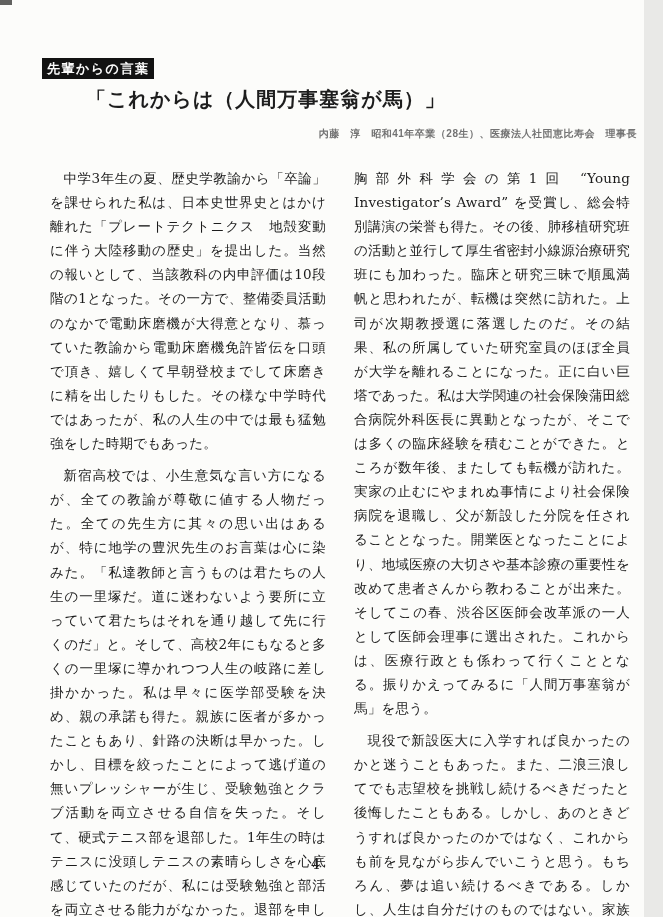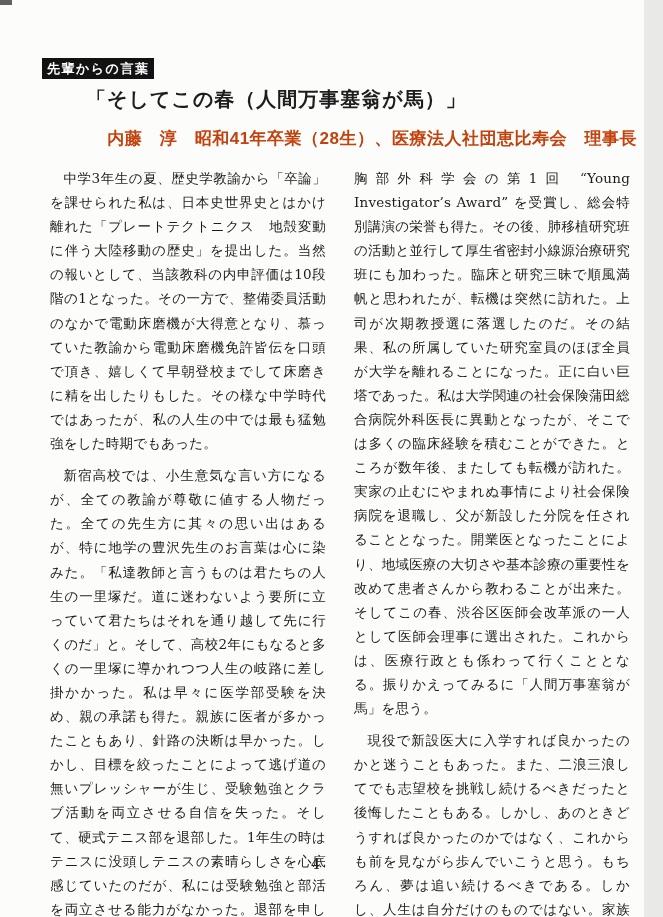--- a/index.html
+++ b/index.html
@@ -28,22 +28,22 @@
   }
   .title{
     position:absolute;left:86px;top:86px;
     font-size:20px;font-weight:600;letter-spacing:1px;
     color:#1d1d1d;white-space:nowrap;
   }
   .byline{
     position:absolute;left:0;top:127px;width:637px;
     text-align:right;
     font-family:"Liberation Sans","DejaVu Sans",sans-serif;
-    font-weight:bold;font-size:17px;letter-spacing:.5px;
-    color:#c2410c;white-space:nowrap;
+    font-weight:bold;font-size:10px;letter-spacing:.5px;
+    color:#737373;white-space:nowrap;
   }
   .body{
     position:absolute;left:42px;top:158px;
     width:596px;
     display:flex;gap:12px;
   }
   .col{width:292px;}
   .col p{
     margin:8px;
     font-size:13.5px;
@@ -60,21 +60,21 @@
 </style>
 </head>
 <body>
 
 <div class="page">
 
   <div class="corner-artifact"></div>
 
   <div class="tag">先輩からの言葉</div>
 
-  <div class="title">「そしてこの春（人間万事塞翁が馬）」</div>
+  <div class="title">「これからは（人間万事塞翁が馬）」</div>
 
   <div class="byline">内藤　淳　昭和41年卒業（28生）、医療法人社団恵比寿会　理事長</div>
 
   <div class="body">
     <div class="col">
       <p class="indent">中学3年生の夏、歴史学教諭から「卒論」を課せられた私は、日本史世界史とはかけ離れた「プレートテクトニクス　地殻変動に伴う大陸移動の歴史」を提出した。当然の報いとして、当該教科の内申評価は10段階の1となった。その一方で、整備委員活動のなかで電動床磨機が大得意となり、慕っていた教諭から電動床磨機免許皆伝を口頭で頂き、嬉しくて早朝登校までして床磨きに精を出したりもした。その様な中学時代ではあったが、私の人生の中では最も猛勉強をした時期でもあった。</p>
       <p class="indent">新宿高校では、小生意気な言い方になるが、全ての教諭が尊敬に値する人物だった。全ての先生方に其々の思い出はあるが、特に地学の豊沢先生のお言葉は心に染みた。「私達教師と言うものは君たちの人生の一里塚だ。道に迷わないよう要所に立っていて君たちはそれを通り越して先に行くのだ」と。そして、高校2年にもなると多くの一里塚に導かれつつ人生の岐路に差し掛かかった。私は早々に医学部受験を決め、親の承諾も得た。親族に医者が多かったこともあり、針路の決断は早かった。しかし、目標を絞ったことによって逃げ道の無いプレッシャーが生じ、受験勉強とクラブ活動を両立させる自信を失った。そして、硬式テニス部を退部した。1年生の時はテニスに没頭しテニスの素晴らしさを心底感じていたのだが、私には受験勉強と部活を両立させる能力がなかった。退部を申し出た時、私は自身の器の小ささを痛感した。だが、結果的に現役で何校かの新設医大には合格し「君が入学を決断してくれたなら必ずや特待生で受け入れる」と満点の数学試験の結果票などを面接で見せられ入学を勧められたところもあった。しかし、結局全てを辞退して一浪し、翌年に第一志望ではなかったが東京医科大学に入学した。</p>
 
     </div>
     <div class="col">

